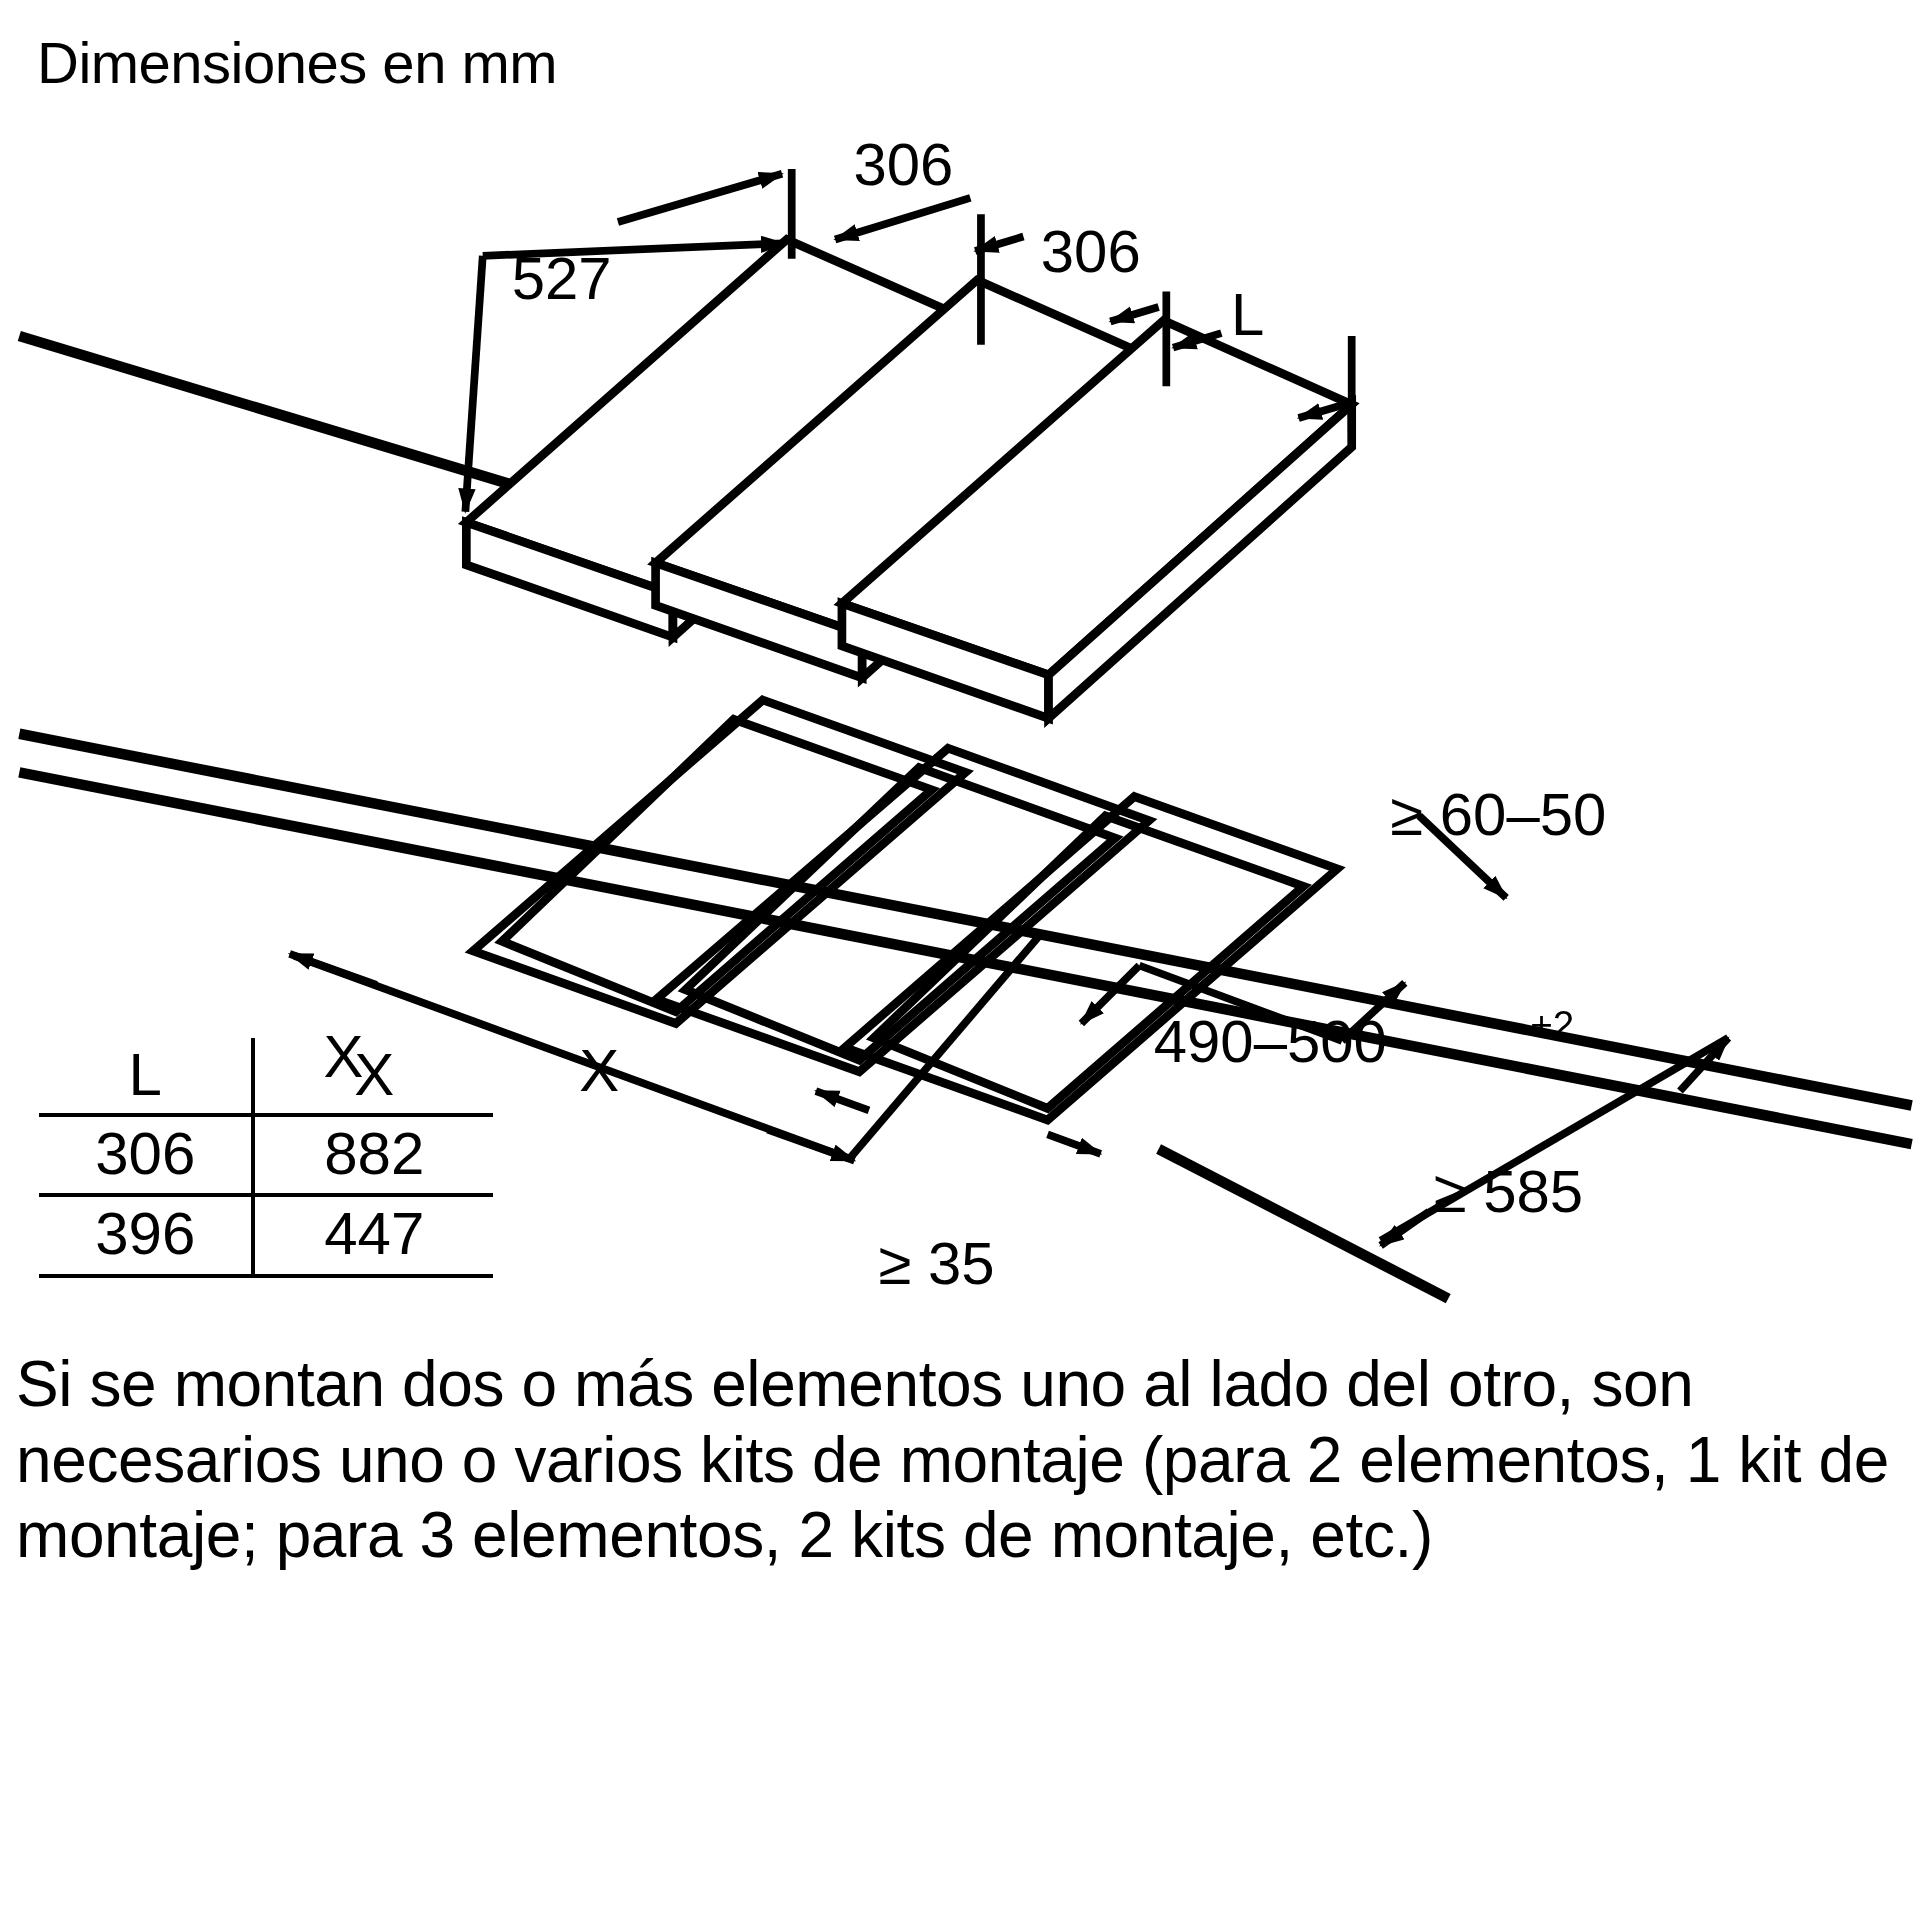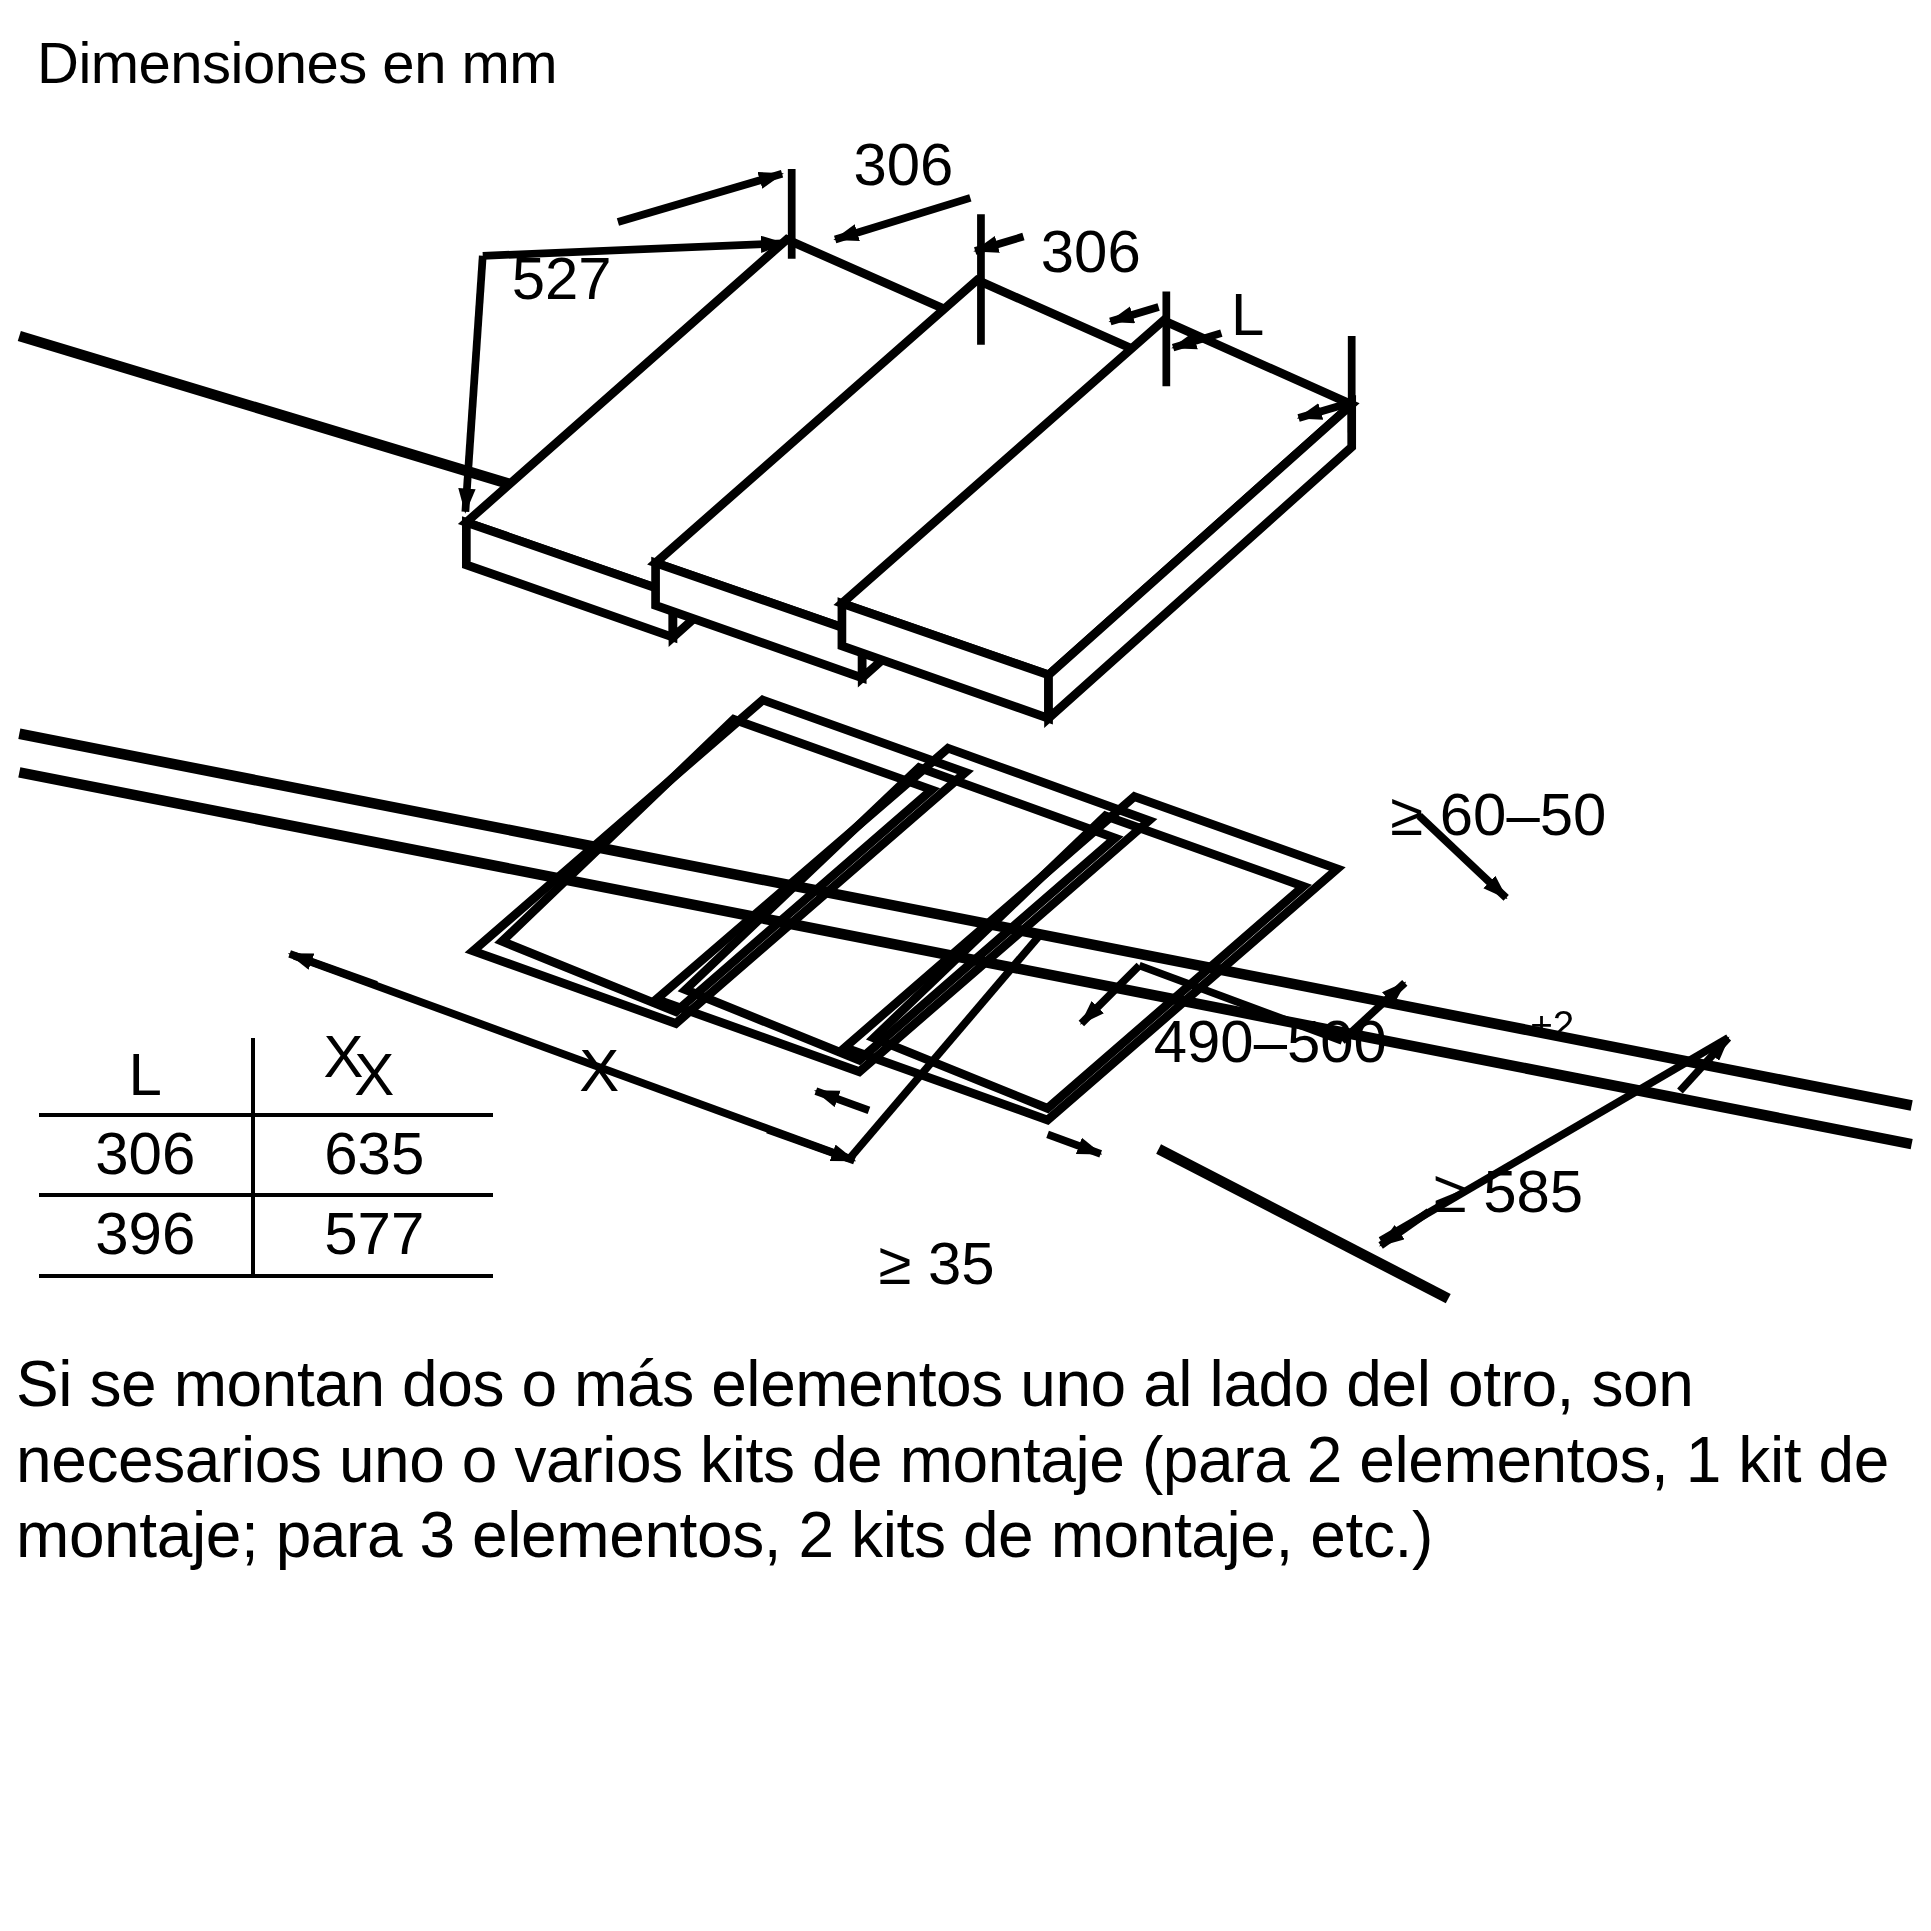--- a/index.html
+++ b/index.html
@@ -200,25 +200,25 @@
 
   <div class="tbl">
     <table>
       <tbody>
           <tr class="hdr">
         <th class="c1">L</th>
         <th class="c2">X</th>
       </tr>
       <tr class="r1">
         <td class="c1">306</td>
-        <td class="c2">635</td>
+        <td class="c2">882</td>
       </tr>
       <tr class="r2">
         <td class="c1">396</td>
-        <td class="c2">577</td>
+        <td class="c2">447</td>
       </tr>
     </tbody>
       </table>
   </div>
 
   <div class="note">Si se montan dos o más elementos uno al lado del otro, son necesarios uno o varios kits de montaje (para 2 elementos, 1 kit de montaje; para 3 elementos, 2 kits de montaje, etc.)</div>
 
 </div>
 
 

